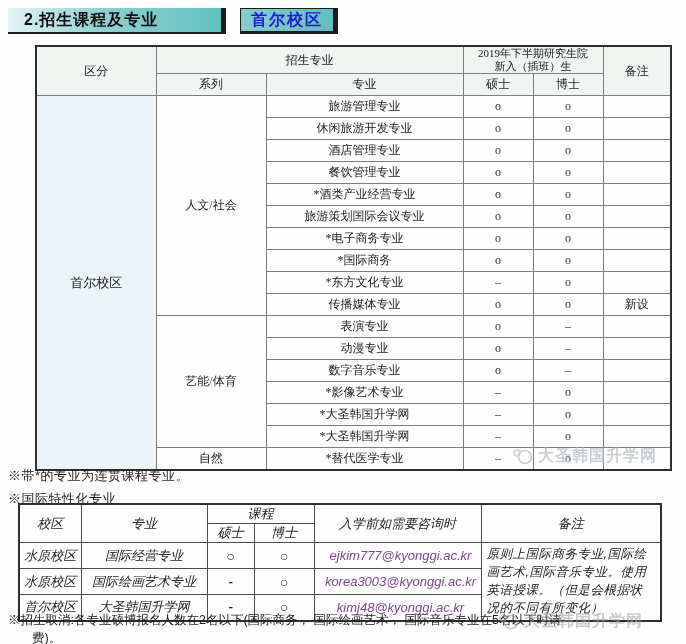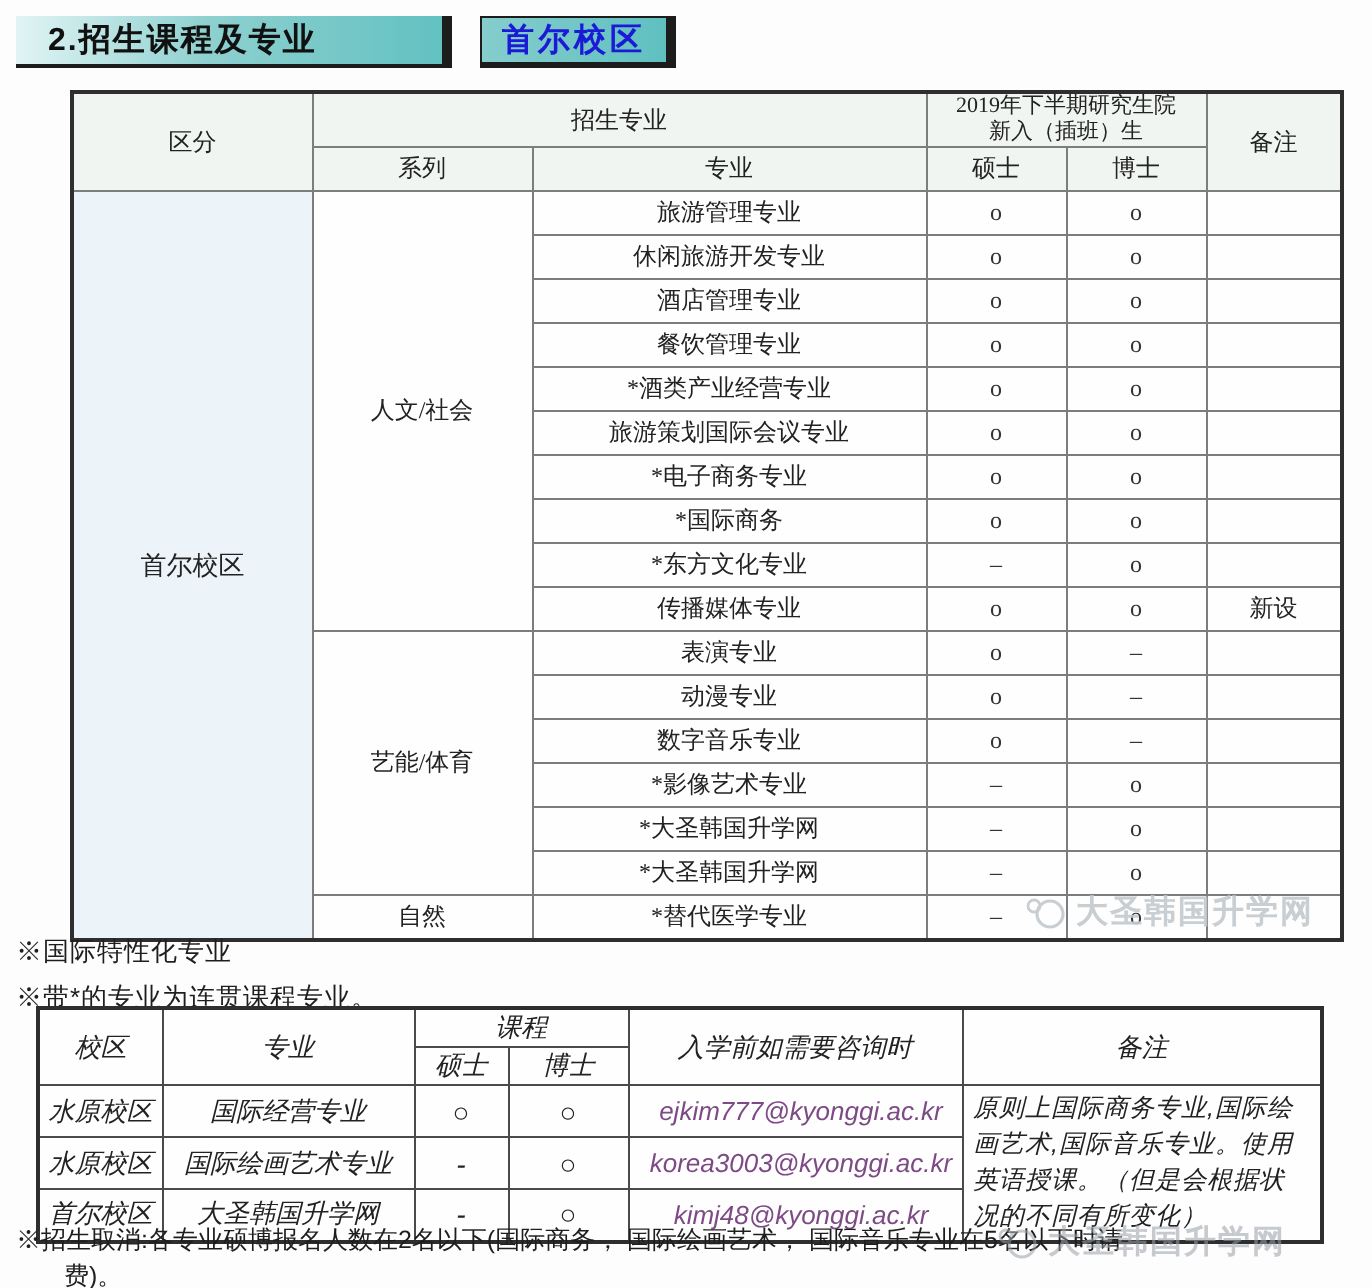--- a/index.html
+++ b/index.html
@@ -234,22 +234,22 @@
         <td>*替代医学专业</td>
         <td class="mark">–</td>
         <td class="mark">o</td>
         <td></td>
       </tr>
     </tbody>
   </table>
 </div>
 
 <div class="notes">
+  <div class="note-line">※带*的专业为连贯课程专业。</div>
   <div class="note-line">※国际特性化专业</div>
-  <div class="note-line">※带*的专业为连贯课程专业。</div>
 </div>
 
 <div class="special-table-wrap">
   <table class="special-table">
     <colgroup>
       <col style="width:62px">
         <col style="width:126px">
         <col style="width:47px">
       <col style="width:60px">
         <col style="width:167px">

